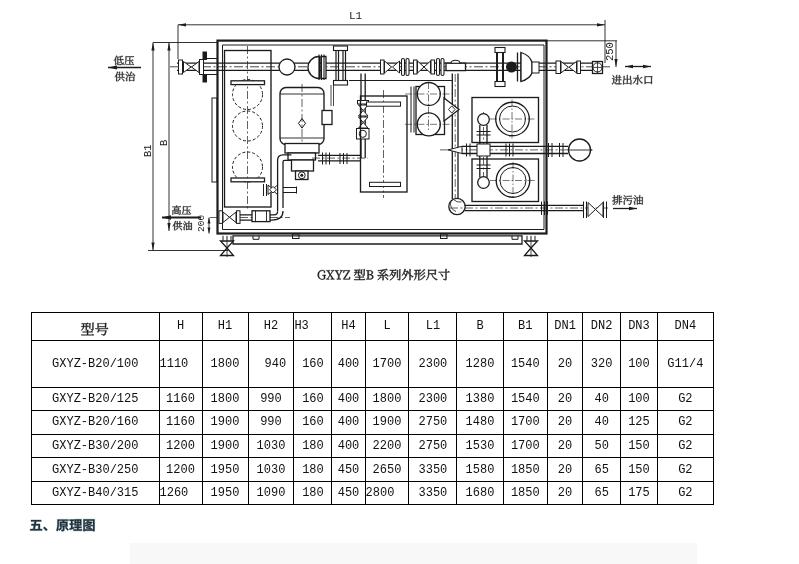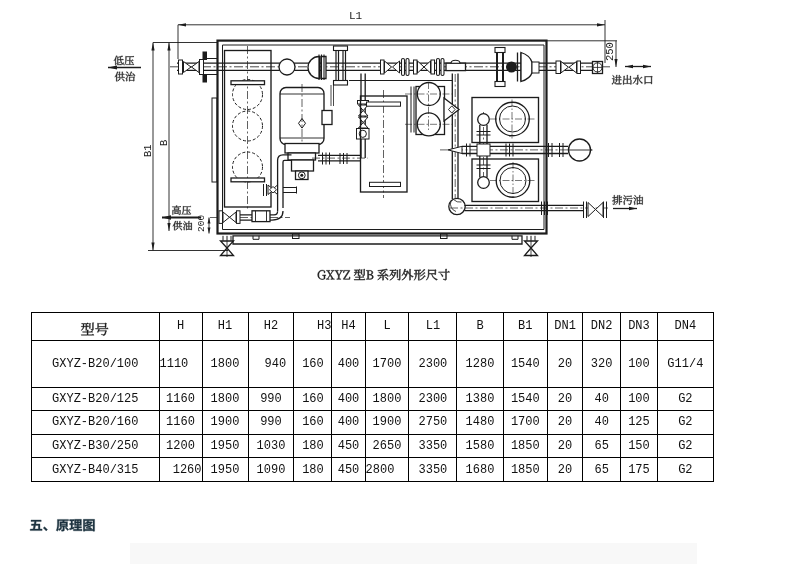--- a/index.html
+++ b/index.html
@@ -338,21 +338,21 @@
       <col style="width:38.0px">
       <col style="width:36.7px">
       <col style="width:56.1px">
     </colgroup>
 <tbody>
       <tr style="height:27.5px">
         <td style="border:1.5px solid #000;text-align:center;padding:0"></td>
         <td style="border:1.5px solid #000;text-align:center;padding:0">H</td>
         <td style="border:1.5px solid #000;text-align:center;padding:0">H1</td>
         <td style="border:1.5px solid #000;text-align:center;padding:0">H2</td>
-        <td style="border:1.5px solid #000;text-align:right;padding:0">H3</td>
+        <td style="border:1.5px solid #000;text-align:left;padding:0">H3</td>
         <td style="border:1.5px solid #000;text-align:center;padding:0">H4</td>
         <td style="border:1.5px solid #000;text-align:center;padding:0">L</td>
         <td style="border:1.5px solid #000;text-align:center;padding:0">L1</td>
         <td style="border:1.5px solid #000;text-align:center;padding:0">B</td>
         <td style="border:1.5px solid #000;text-align:center;padding:0">B1</td>
         <td style="border:1.5px solid #000;text-align:center;padding:0">DN1</td>
         <td style="border:1.5px solid #000;text-align:center;padding:0">DN2</td>
         <td style="border:1.5px solid #000;text-align:center;padding:0">DN3</td>
         <td style="border:1.5px solid #000;text-align:center;padding:0">DN4</td>
       </tr>
@@ -398,38 +398,54 @@
         <td style="border:1.5px solid #000;text-align:center;padding:0">1900</td>
         <td style="border:1.5px solid #000;text-align:center;padding:0">2750</td>
         <td style="border:1.5px solid #000;text-align:center;padding:0">1480</td>
         <td style="border:1.5px solid #000;text-align:center;padding:0">1700</td>
         <td style="border:1.5px solid #000;text-align:center;padding:0">20</td>
         <td style="border:1.5px solid #000;text-align:center;padding:0">40</td>
         <td style="border:1.5px solid #000;text-align:center;padding:0">125</td>
         <td style="border:1.5px solid #000;text-align:center;padding:0">G2</td>
       </tr>
 <tr style="height:23.6px">
+        <td style="border:1.5px solid #000;text-align:center;padding:0">GXYZ-B30/200</td>
+        <td style="border:1.5px solid #000;text-align:center;padding:0">1200</td>
+        <td style="border:1.5px solid #000;text-align:center;padding:0">1900</td>
+        <td style="border:1.5px solid #000;text-align:center;padding:0">1030</td>
+        <td style="border:1.5px solid #000;text-align:center;padding:0">180</td>
+        <td style="border:1.5px solid #000;text-align:center;padding:0">400</td>
+        <td style="border:1.5px solid #000;text-align:center;padding:0">2200</td>
+        <td style="border:1.5px solid #000;text-align:center;padding:0">2750</td>
+        <td style="border:1.5px solid #000;text-align:center;padding:0">1530</td>
+        <td style="border:1.5px solid #000;text-align:center;padding:0">1700</td>
+        <td style="border:1.5px solid #000;text-align:center;padding:0">20</td>
+        <td style="border:1.5px solid #000;text-align:center;padding:0">50</td>
+        <td style="border:1.5px solid #000;text-align:center;padding:0">150</td>
+        <td style="border:1.5px solid #000;text-align:center;padding:0">G2</td>
+      </tr>
+<tr style="height:23.6px">
         <td style="border:1.5px solid #000;text-align:center;padding:0">GXYZ-B30/250</td>
         <td style="border:1.5px solid #000;text-align:center;padding:0">1200</td>
         <td style="border:1.5px solid #000;text-align:center;padding:0">1950</td>
         <td style="border:1.5px solid #000;text-align:center;padding:0">1030</td>
         <td style="border:1.5px solid #000;text-align:center;padding:0">180</td>
         <td style="border:1.5px solid #000;text-align:center;padding:0">450</td>
         <td style="border:1.5px solid #000;text-align:center;padding:0">2650</td>
         <td style="border:1.5px solid #000;text-align:center;padding:0">3350</td>
         <td style="border:1.5px solid #000;text-align:center;padding:0">1580</td>
         <td style="border:1.5px solid #000;text-align:center;padding:0">1850</td>
         <td style="border:1.5px solid #000;text-align:center;padding:0">20</td>
         <td style="border:1.5px solid #000;text-align:center;padding:0">65</td>
         <td style="border:1.5px solid #000;text-align:center;padding:0">150</td>
         <td style="border:1.5px solid #000;text-align:center;padding:0">G2</td>
       </tr>
 <tr style="height:23.6px">
         <td style="border:1.5px solid #000;text-align:center;padding:0">GXYZ-B40/315</td>
-        <td style="border:1.5px solid #000;text-align:right;padding:0">1260</td>
+        <td style="border:1.5px solid #000;text-align:left;padding:0">1260</td>
         <td style="border:1.5px solid #000;text-align:center;padding:0">1950</td>
         <td style="border:1.5px solid #000;text-align:center;padding:0">1090</td>
         <td style="border:1.5px solid #000;text-align:center;padding:0">180</td>
         <td style="border:1.5px solid #000;text-align:center;padding:0">450</td>
         <td style="border:1.5px solid #000;text-align:left;padding:0">2800</td>
         <td style="border:1.5px solid #000;text-align:center;padding:0">3350</td>
         <td style="border:1.5px solid #000;text-align:center;padding:0">1680</td>
         <td style="border:1.5px solid #000;text-align:center;padding:0">1850</td>
         <td style="border:1.5px solid #000;text-align:center;padding:0">20</td>
         <td style="border:1.5px solid #000;text-align:center;padding:0">65</td>

